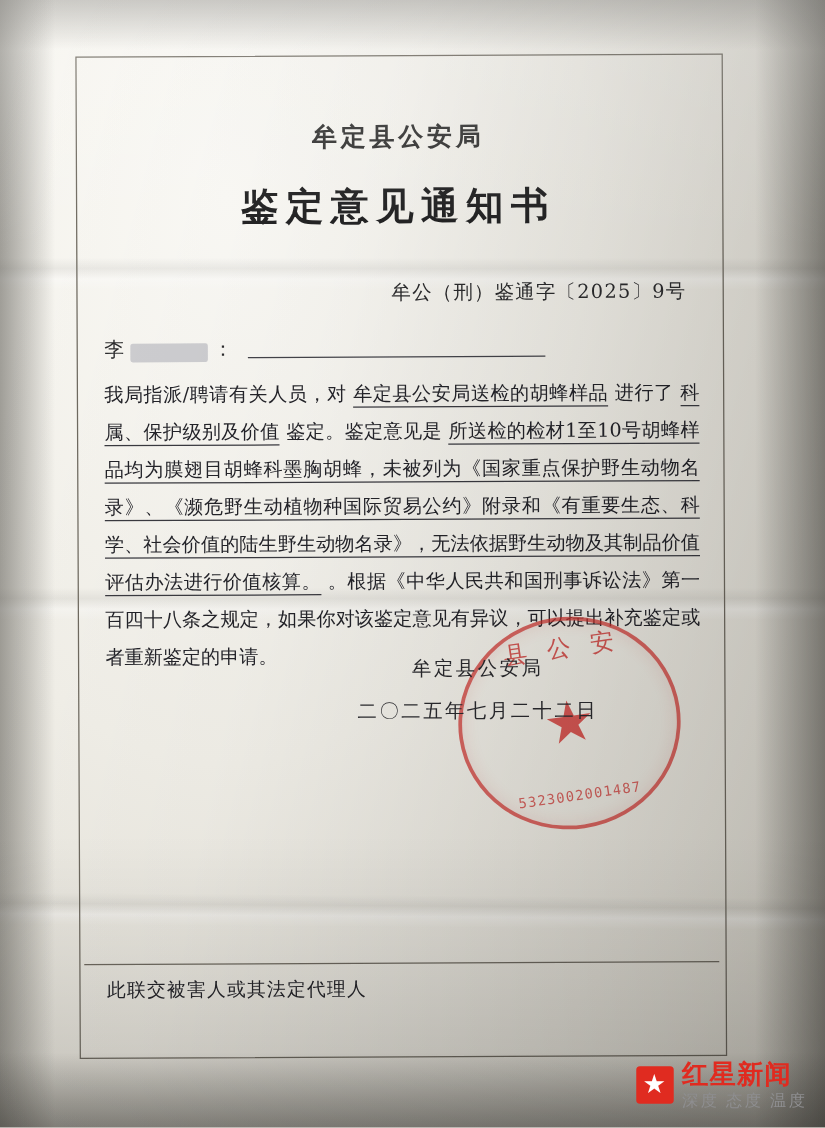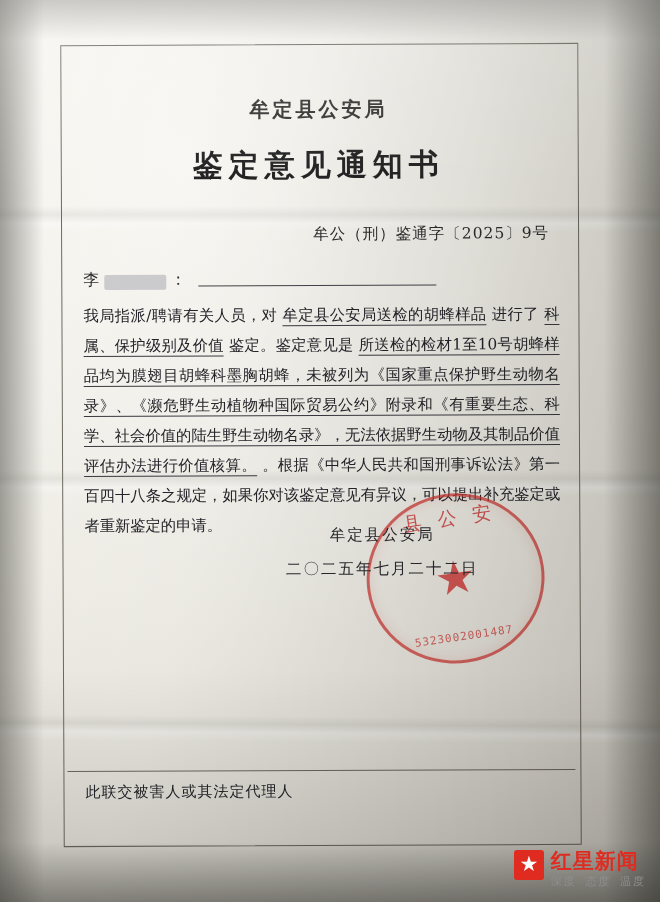--- a/index.html
+++ b/index.html
@@ -239,21 +239,21 @@
     letter-spacing: 1px;
     color: #26262b;
   }
 
   
   .watermark {
     position: absolute;
     right: 14px;
     bottom: 14px;
     display: flex;
-    align-items: flex-start;
+    align-items: center;
     gap: 7px;
     margin-top: 28px;
   }
   .wm-star-box {
     width: 30px;
     height: 30px;
     background: #e02b20;
     border-radius: 3px;
     position: relative;
     flex: none;
@@ -271,22 +271,22 @@
   .wm-texts { display: flex; flex-direction: column; line-height: 1.1; }
   .wm-main {
     font-family: "DejaVu Sans", "Liberation Sans", sans-serif;
     font-size: 21px;
     font-weight: 700;
     color: #e02b20;
     letter-spacing: 1px;
   }
   .wm-sub {
     margin-top: 3px;
-    font-family: Liberation Mono, monospace;
-    font-size: 11px;
+    font-family: Liberation Serif, serif;
+    font-size: 13px;
     color: #8e8e90;
     letter-spacing: 2px;
   }
 </style>
 </head>
 <body>
 
 <div id="page">
 
   <div class="paper"></div>

